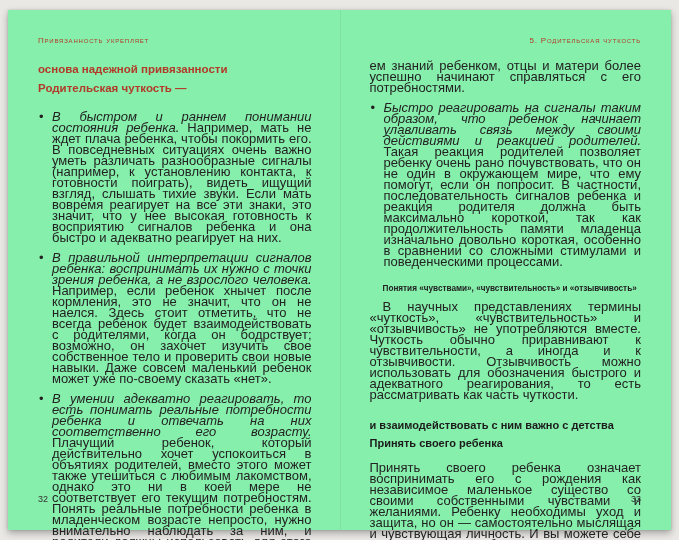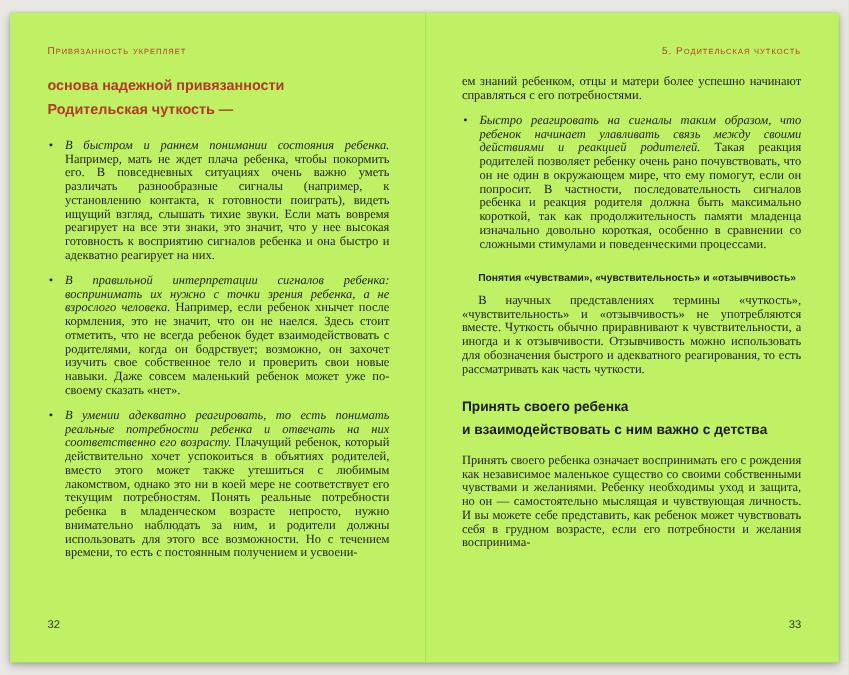--- a/index.html
+++ b/index.html
@@ -8,21 +8,21 @@
     background: #e9e8e5;
     overflow: hidden;
     position: relative;
     font-family: "Liberation Sans", sans-serif;
     color: #222;
   }
   .spread {
     position: absolute;
     left: 8px; top: 10px;
     width: 663px; height: 520px;
-    background: #bef264;
+    background: #86efac;
     box-shadow: 0 3px 7px rgba(0,0,0,0.30), 0 0 2px rgba(0,0,0,0.15);
     display: flex;
   }
   .spread::after {
     content: "";
     position: absolute;
     left: 50%; top: 0;
     width: 1px; height: 100%;
     background: linear-gradient(to right, rgba(0,0,0,0.10), rgba(0,0,0,0.02));
   }
@@ -52,24 +52,23 @@
   }
   .section-title { margin: 16px 0 10px 0; }
   .section-title .title-line {
     font-size: 11px;
     font-weight: bold;
     line-height: 1.65;
     color: #1b1b1b;
   }
 
   .body-text {
-    font-size: 10px;
+    font-size: 13px;
     line-height: 11px;
     text-align: justify;
-    font-family: Liberation Serif, serif;
   }
   p.body-text { margin: 0 0 9px 0; }
 
   ul.bullets {
     list-style: none;
     margin: 0; padding: 0;
   }
   ul.bullets li {
     position: relative;
     padding-left: 14px;
@@ -143,22 +142,22 @@
         <span class="lead">Быстро реагировать на сигналы таким образом, что ребенок начинает улавливать связь между своими действиями и реакцией родителей.</span><span> Такая реакция родителей позволяет ребенку очень рано почувствовать, что он не один в окружающем мире, что ему помогут, если он попросит. В частности, последовательность сигналов ребенка и реакция родителя должна быть максимально короткой, так как продолжительность памяти младенца изначально довольно короткая, особенно в сравнении со сложными стимулами и поведенческими процессами.</span>
       </li>
     </ul>
 
     <div class="note-block">
       <div class="note-heading">Понятия «чувствами», «чувствительность» и «отзывчивость»</div>
       <p class="body-text note-text">В научных представлениях термины «чуткость», «чувствительность» и «отзывчивость» не употребляются вместе. Чуткость обычно приравнивают к чувствительности, а иногда и к отзывчивости. Отзывчивость можно использовать для обозначения быстрого и адекватного реагирования, то есть рассматривать как часть чуткости.</p>
     </div>
 
     <div class="section-title">
+      <div class="title-line">и взаимодействовать с ним важно с детства</div>
       <div class="title-line">Принять своего ребенка</div>
-      <div class="title-line">и взаимодействовать с ним важно с детства</div>
     </div>
 
     <p class="body-text">Принять своего ребенка означает воспринимать его с рождения как независимое маленькое существо со своими собственными чувствами и желаниями. Ребенку необходимы уход и защита, но он — самостоятельно мыслящая и чувствующая личность. И вы можете себе представить, как ребенок может чувствовать себя в грудном возрасте, если его потребности и желания воспринима-</p>
 
     <div class="page-number pn-right">33</div>
   </div>
 
 </div>
 
 </body></html>

